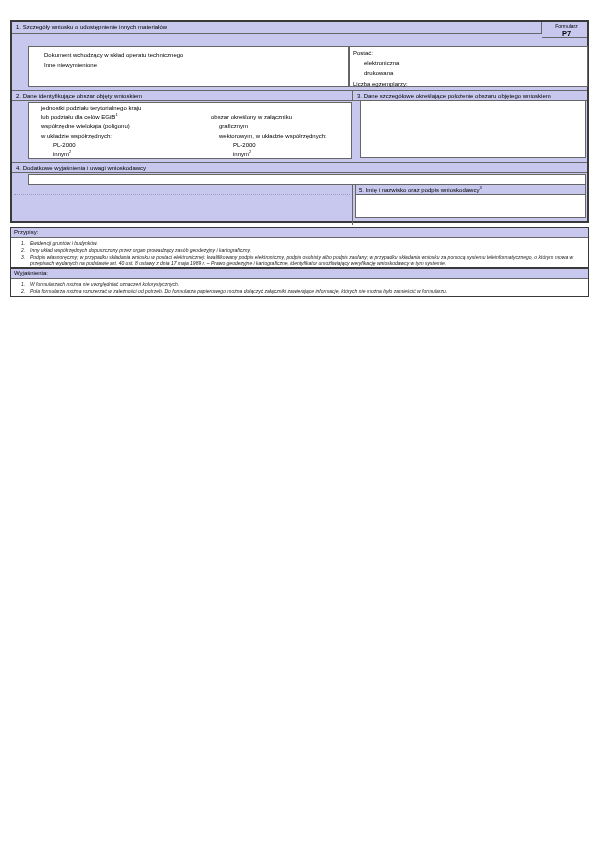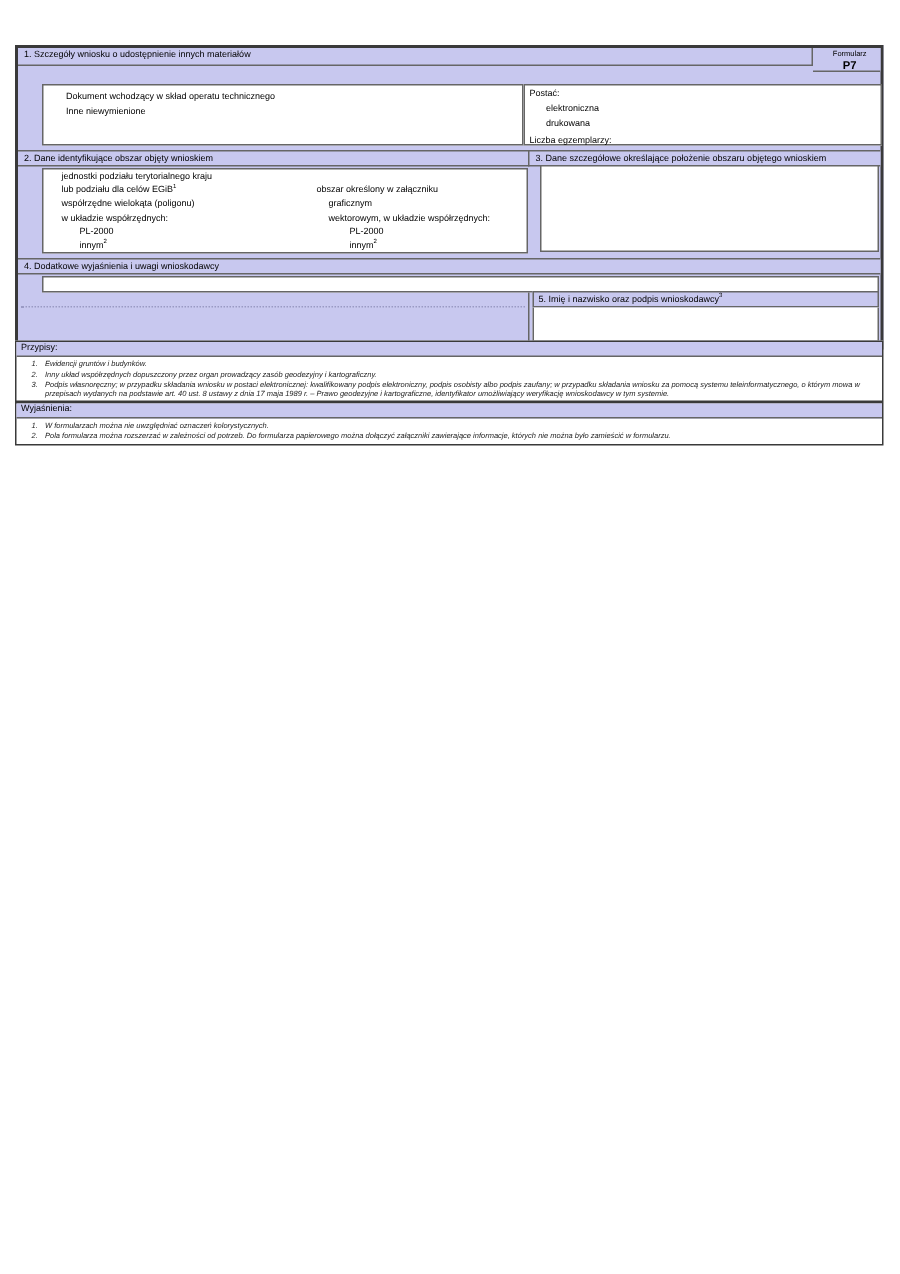--- a/index.html
+++ b/index.html
@@ -2,21 +2,21 @@
 <html><head>
 <meta charset="utf-8">
 <style>
   * { box-sizing: border-box; margin: 0; padding: 0; }
   html, body { width: 600px; height: 849px; background: #ffffff; }
   body { font-family: "Liberation Sans", sans-serif; color: #000; }
   #sheet { position: relative; width: 600px; height: 849px; background: #fff; overflow: hidden; }
 
   
   #form-main {
-    position: absolute; left: 10px; top: 30px; width: 579px; height: 203px;
+    position: absolute; left: 10px; top: 20px; width: 579px; height: 203px;
     border: 2px solid #3a3a3a; background: #c8c8ef;
   }
   .abs { position: absolute; }
   .hdr {
     background: #c8c8ef; font-size: 6px; line-height: 10px; padding-left: 4px;
     white-space: nowrap; overflow: hidden;
   }
   .whitebox { background: #ffffff; border: 1px solid #666; }
 
   .s1h { left: 0; top: 0; width: 530px; height: 12px; border-right: 1px solid #666; border-bottom: 1px solid #666; line-height: 11px; }

